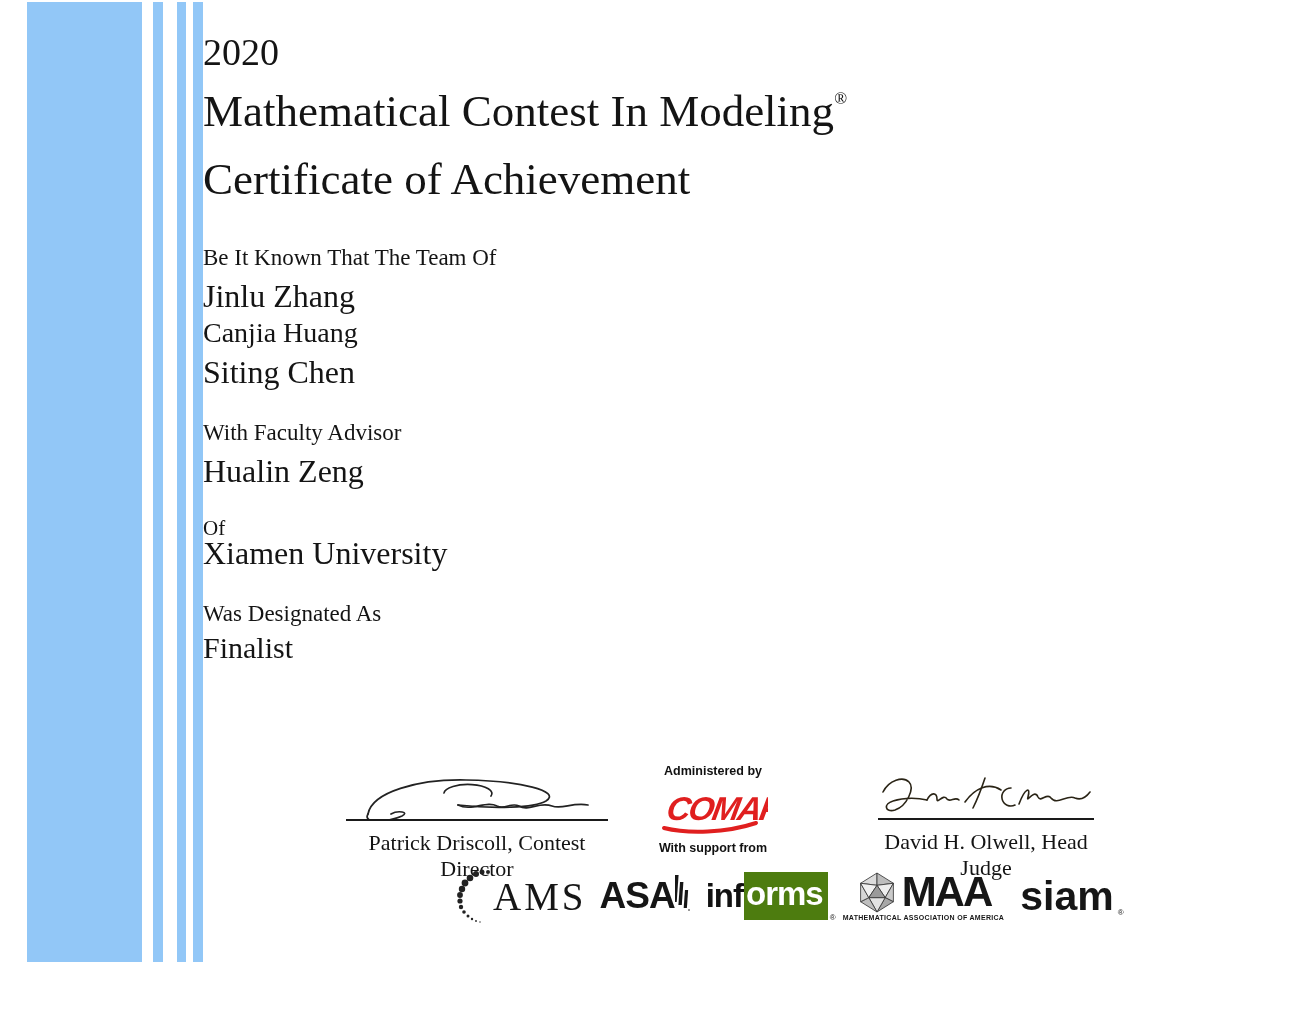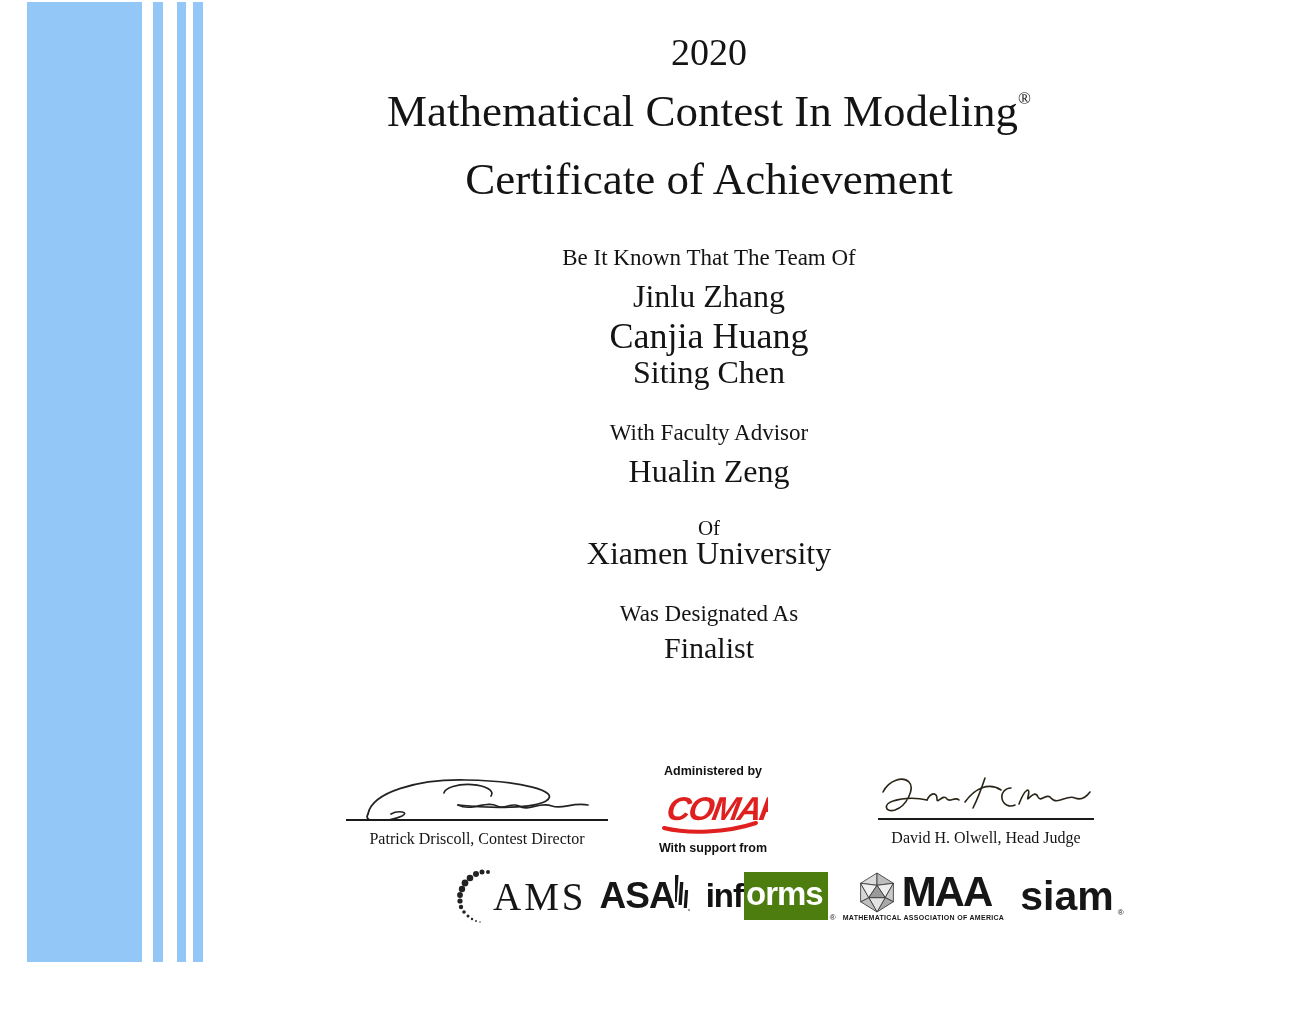--- a/index.html
+++ b/index.html
@@ -9,43 +9,43 @@
   }
 
   
   .band { position:absolute; top:2px; height:960px; }
   .band-wide   { left:27px;  width:115px; }
   .band-thin-1 { left:153px; width:10px; }
   .band-thin-2 { left:177px; width:9px;  }
   .band-thin-3 { left:193px; width:10px; }
 
   
-  .cline { position:absolute; left:203px; width:1012px; text-align:center; line-height:1.05; white-space:nowrap; }
+  .cline { position:absolute; left:203px; width:1012px; text-align:left; line-height:1.05; white-space:nowrap; }
   .l-year        { top:33px;  font-size:38px; }
   .l-title1      { top:88px;  font-size:45px; }
   .l-title1 sup  { font-size:17px; vertical-align:22px; }
   .l-title2      { top:156px; font-size:45px; }
   .l-team-intro  { top:246px; font-size:23px; }
   .l-member-0    { top:280px; font-size:32px; }
-  .l-member-1    { top:318px; font-size:36px; }
+  .l-member-1    { top:318px; font-size:28px; }
   .l-member-2    { top:356px; font-size:32px; }
   .l-adv-intro   { top:421px; font-size:23px; }
   .l-advisor     { top:455px; font-size:32px; }
   .l-of          { top:517px; font-size:21px; }
   .l-institution { top:537px; font-size:32px; }
   .l-desig-intro { top:602px; font-size:23px; }
   .l-designation { top:632px; font-size:30px; }
 
   
   .sig-block { position:absolute; text-align:center; }
   .sig-left  { left:346px; top:772px; width:262px; }
   .sig-right { left:878px; top:770px; width:216px; }
   .sig-script { display:block; margin:0 auto; }
   .sig-rule { border:0; border-top:2.5px solid #1a1a1a; margin:0; }
-  .sig-label { font-size:16px; margin-top:9px; color:#141414; }
+  .sig-label { font-size:22px; margin-top:9px; color:#141414; }
 
   
   .admin-block { position:absolute; left:628px; top:764px; width:170px; text-align:center; }
   .small-bold { font-family:"Liberation Sans", sans-serif; font-weight:bold; font-size:12.5px; color:#111; }
   .comap-wrap { margin:4px auto 3px auto; width:110px; height:56px; }
   .support-label { margin-top:2px; }
 
   
   .sponsors { position:absolute; left:455px; top:869px; height:54px; display:flex; align-items:center; color:#161616; }
   .sponsor { display:flex; align-items:center; }

